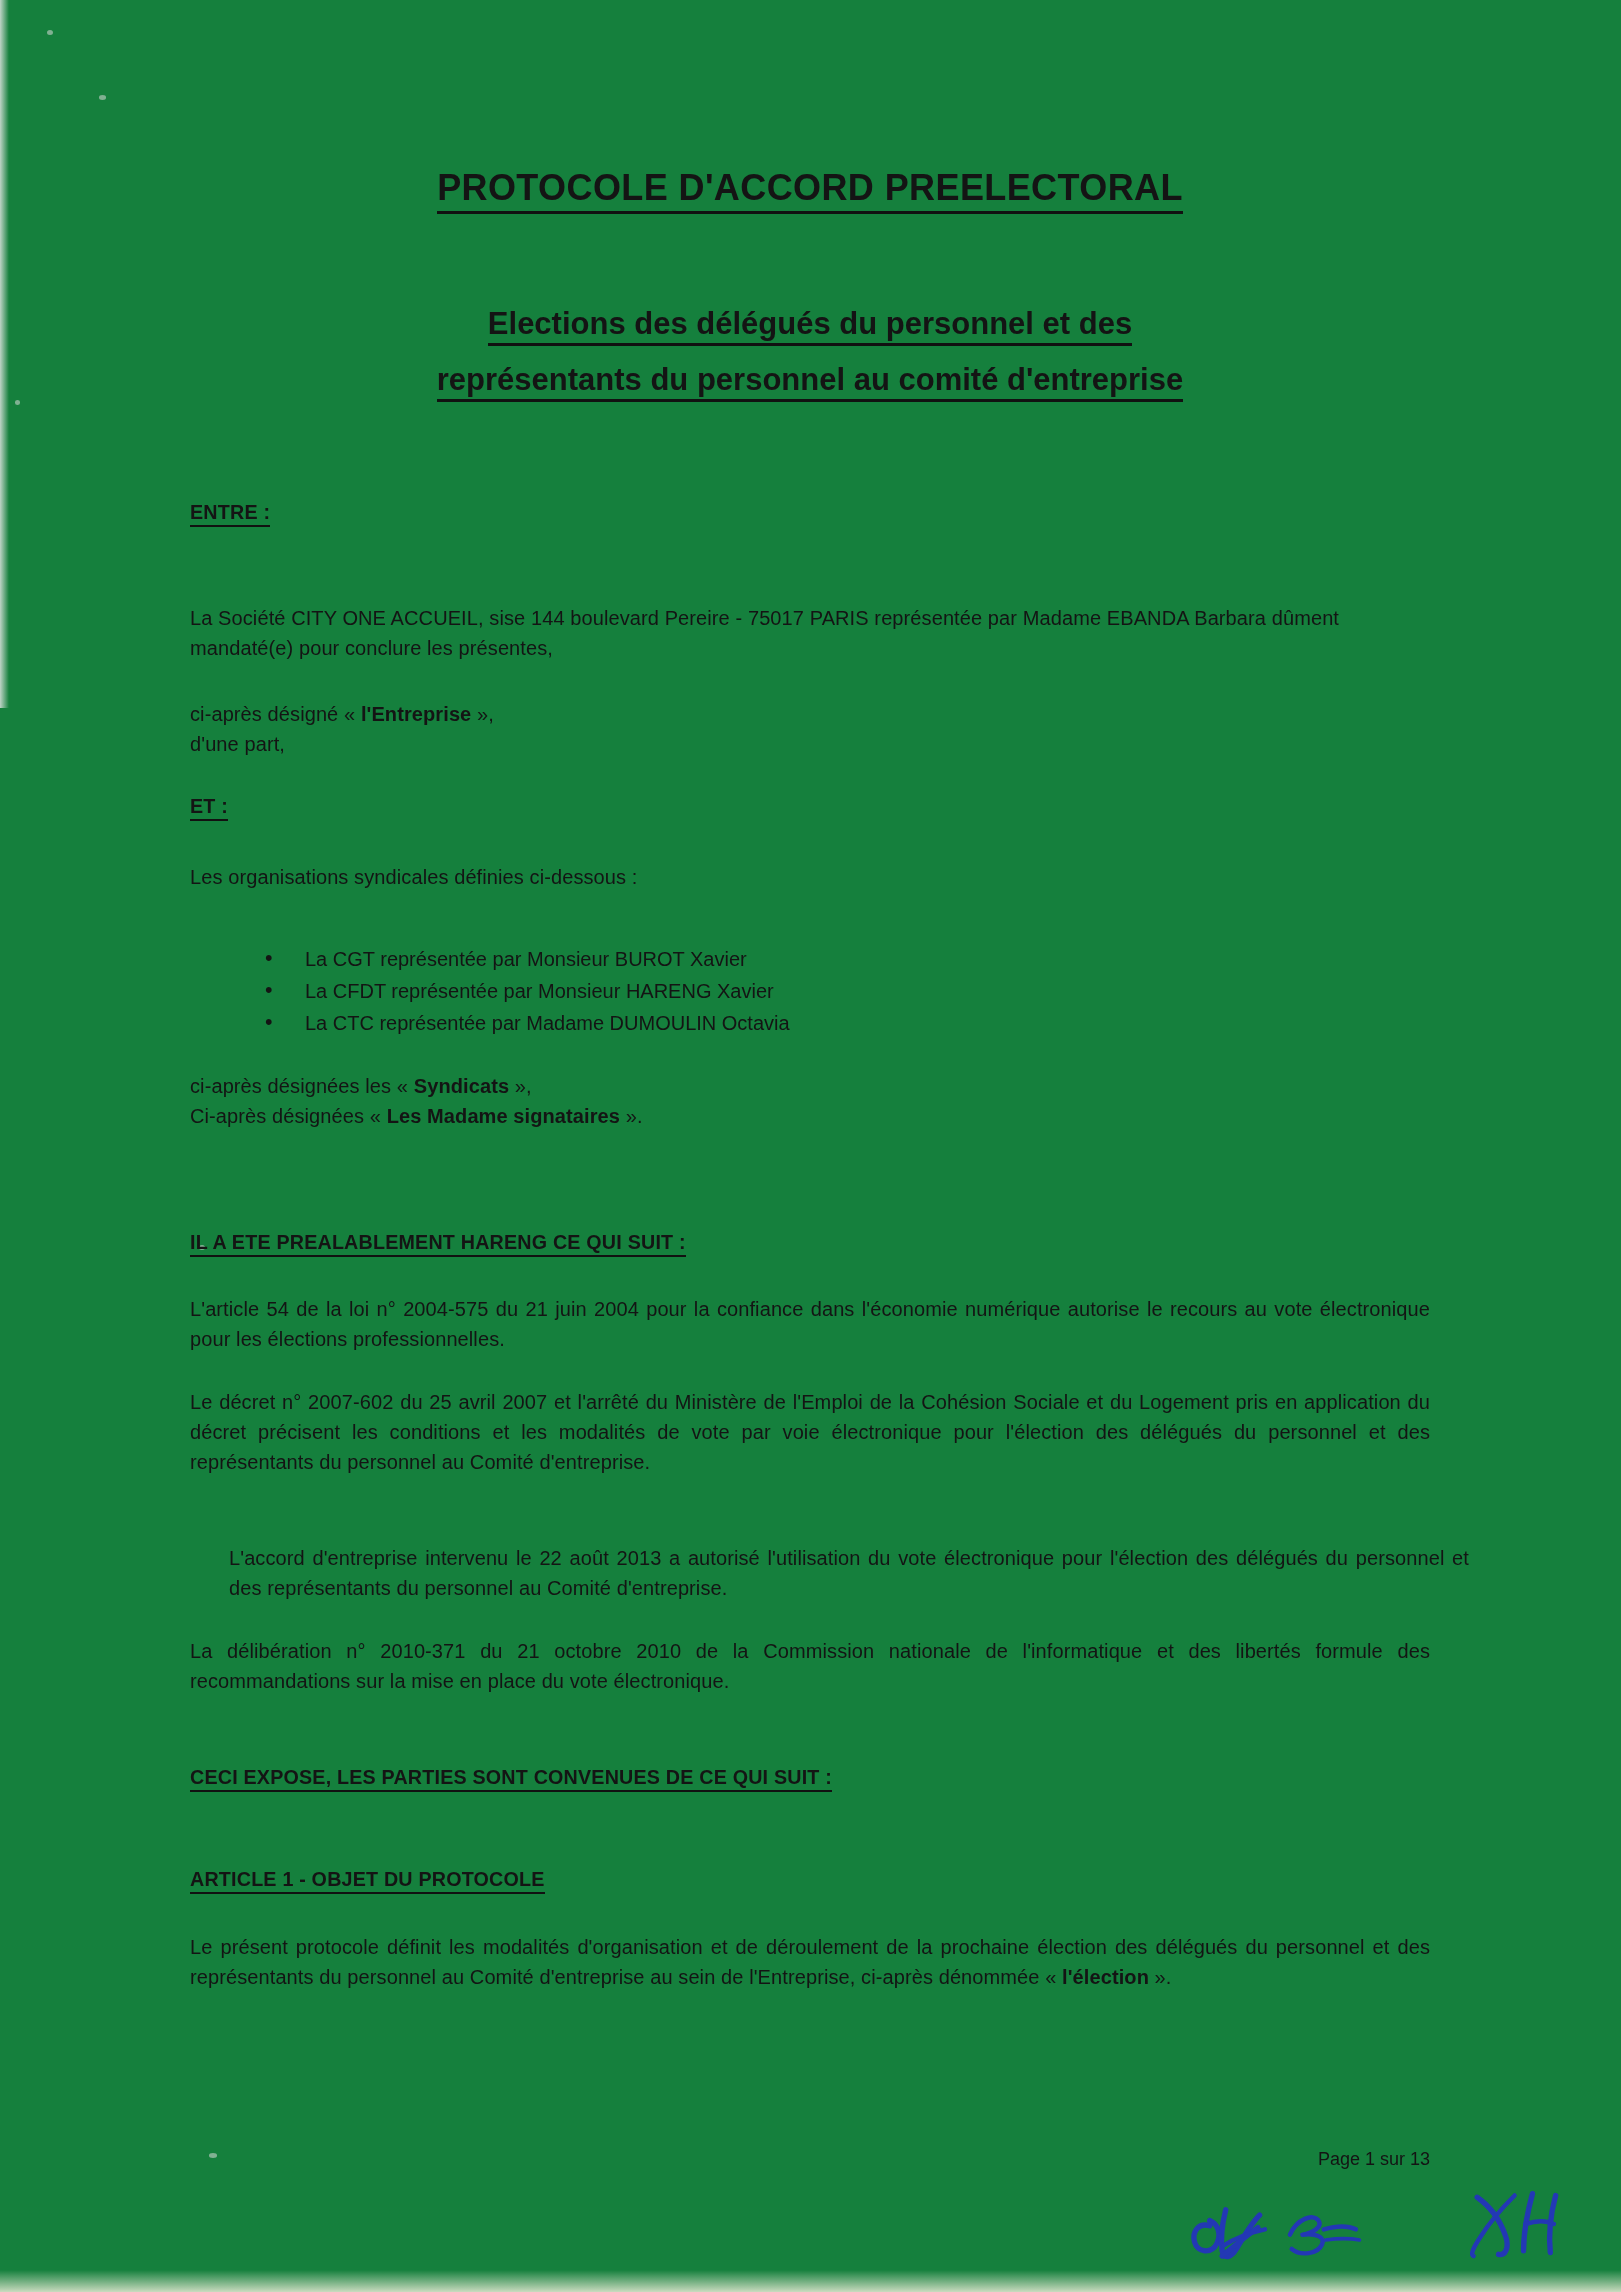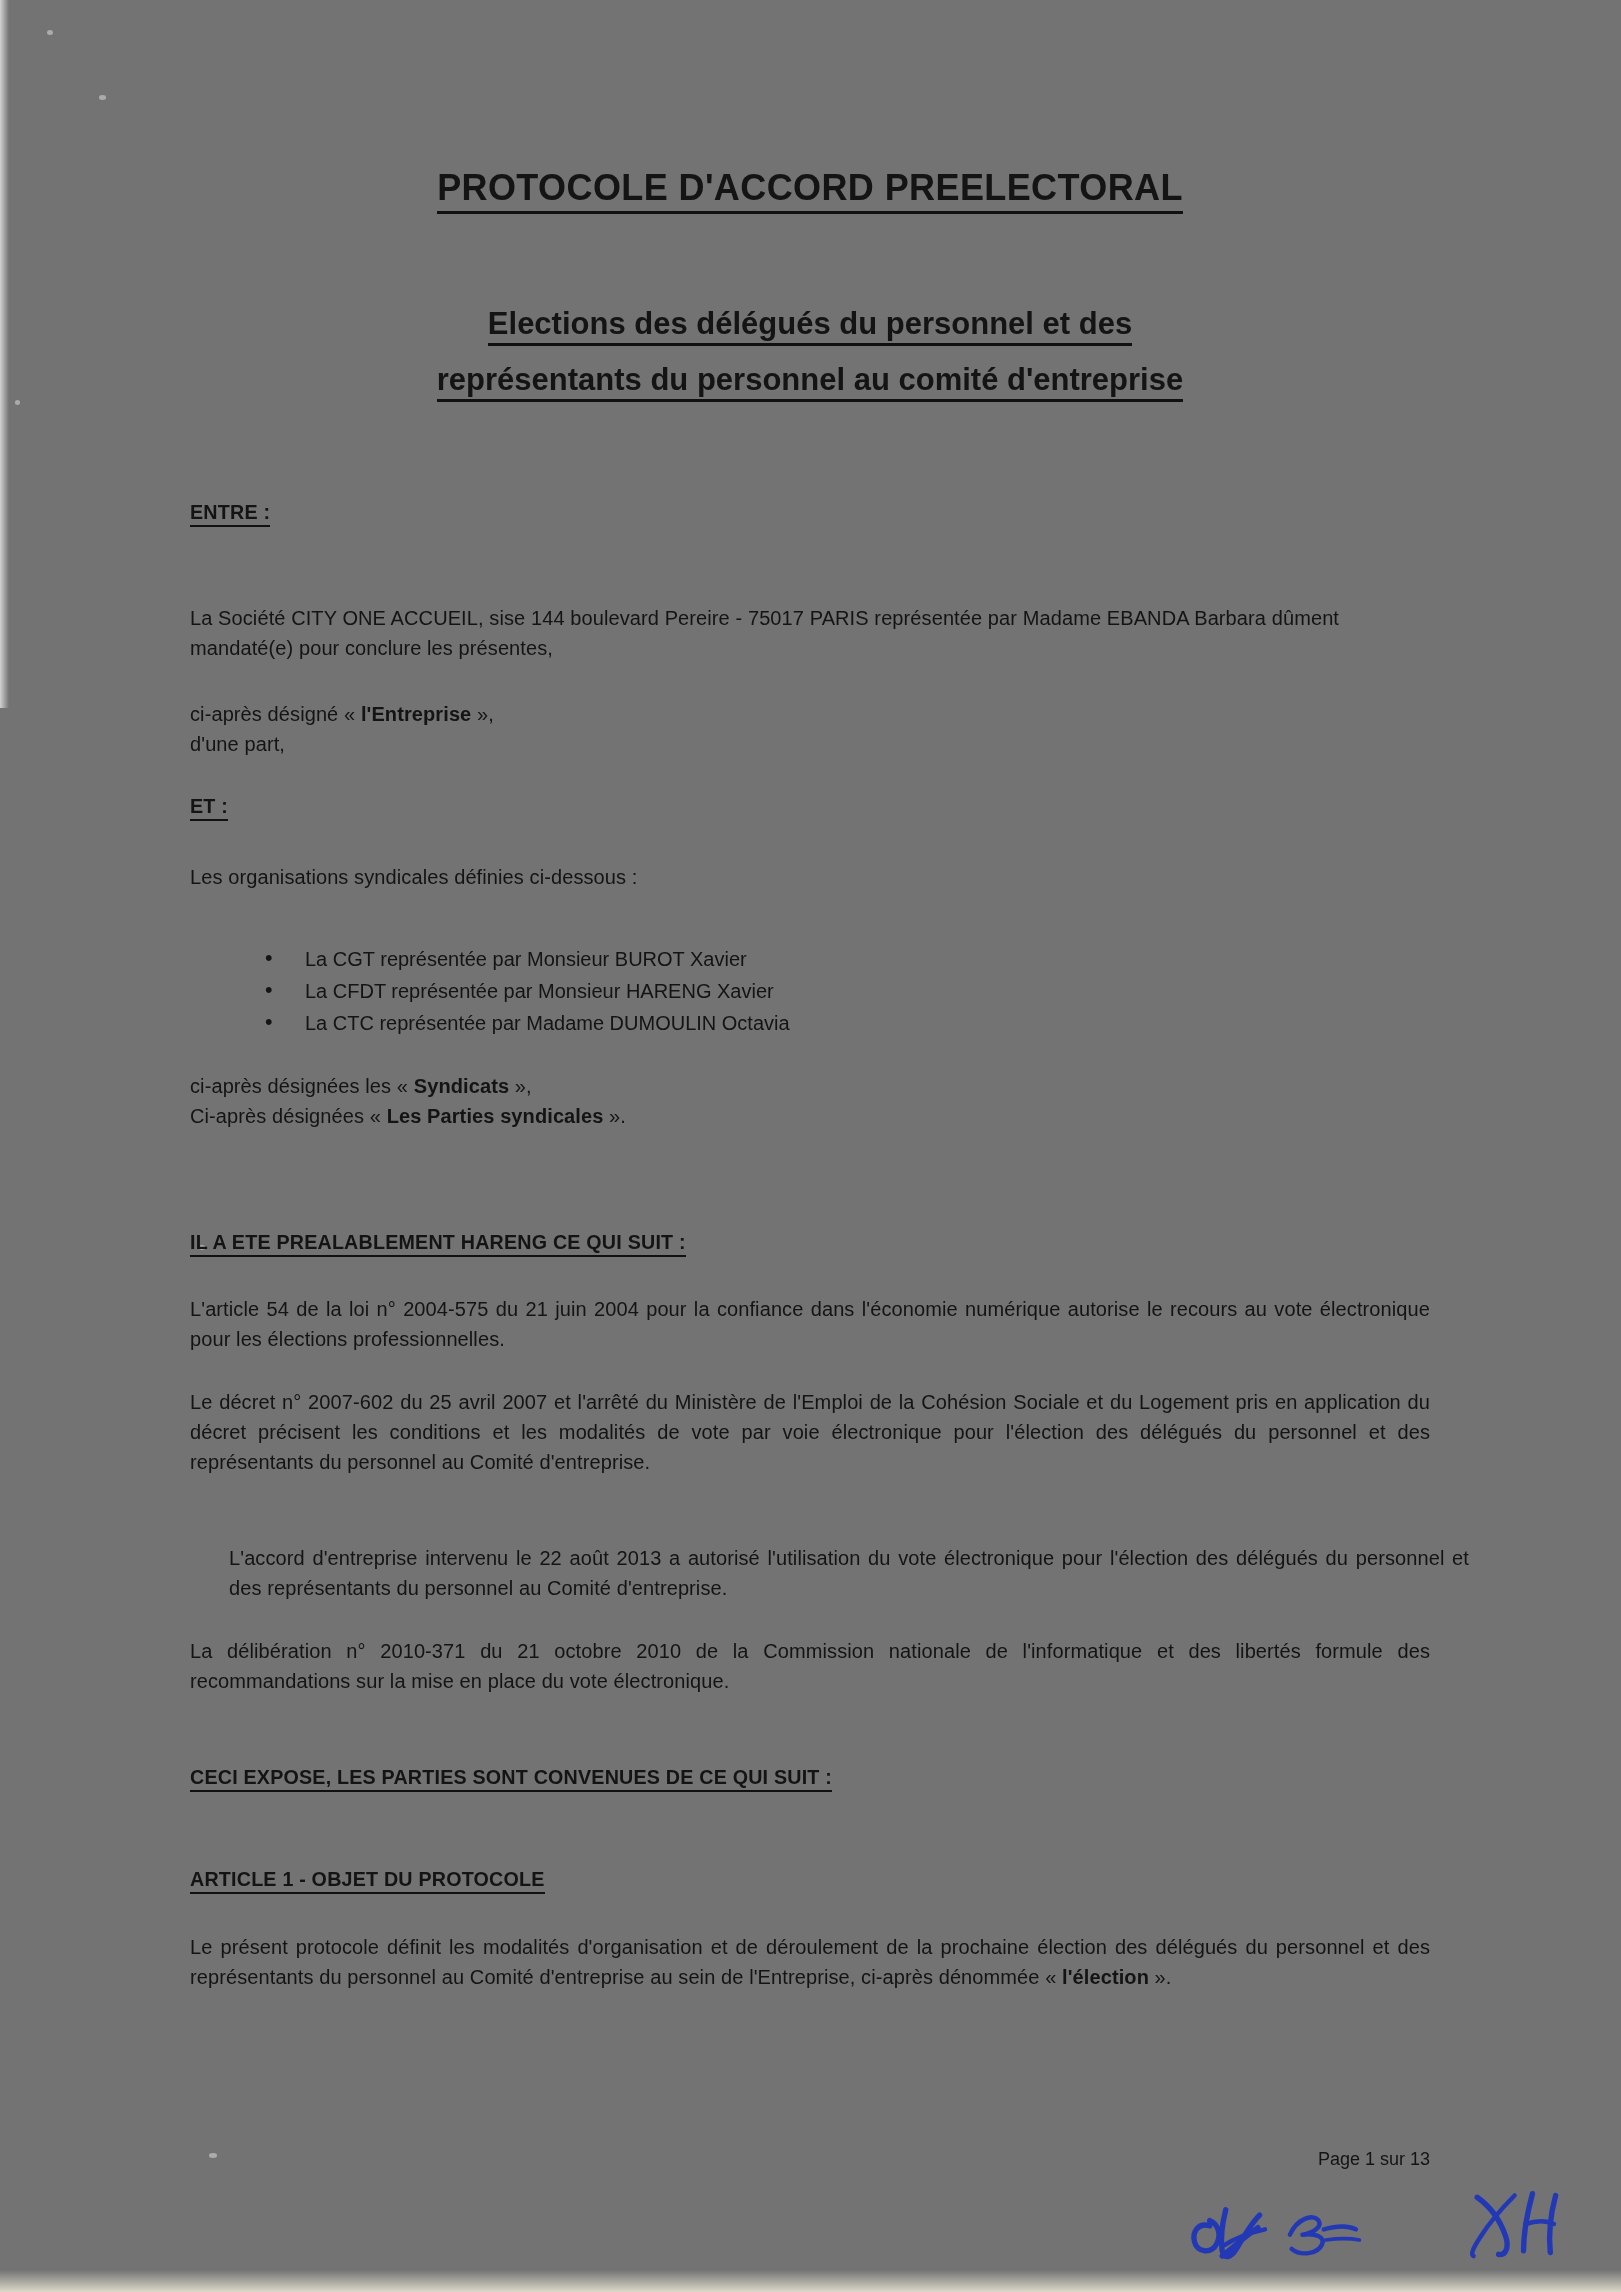--- a/index.html
+++ b/index.html
@@ -9,21 +9,21 @@
     background: #ffffff;
   }
   body {
     font-family: "Liberation Sans", sans-serif;
     color: #141414;
   }
   #page {
     position: relative;
     width: 1622px;
     height: 2293px;
-    background: #737373;
+    background: #15803d;
     overflow: hidden;
   }
 
   
   .scan-speckle {
     position: absolute;
     background: #d8d8d8;
     border-radius: 50%;
     opacity: .55;
   }
@@ -181,21 +181,21 @@
     </div>
 
     <ul class="union-list abs" style="top:925px;">
       <li><span>La CGT représentée par Monsieur BUROT Xavier</span></li>
       <li><span>La CFDT représentée par Monsieur HARENG Xavier</span></li>
       <li><span>La CTC représentée par Madame DUMOULIN Octavia</span></li>
     </ul>
 
     <div class="abs" style="top:1071px;">
       <p class="body left"><span>ci-après désignées les « </span><b>Syndicats</b><span> »,</span></p>
-      <p class="body left"><span>Ci-après désignées « </span><b>Les Parties syndicales</b><span> ».</span></p>
+      <p class="body left"><span>Ci-après désignées « </span><b>Les Madame signataires</b><span> ».</span></p>
     </div>
 
     <div class="abs" style="top:1231px;">
       <span class="section-head"><span class="u">IL A ETE PREALABLEMENT HARENG CE QUI SUIT :</span></span>
     </div>
 
     <div class="abs" style="top:1294px;">
       <p class="body">L'article 54 de la loi n° 2004-575 du 21 juin 2004 pour la confiance dans l'économie numérique autorise le recours au vote électronique pour les élections professionnelles.</p>
     </div>
 

